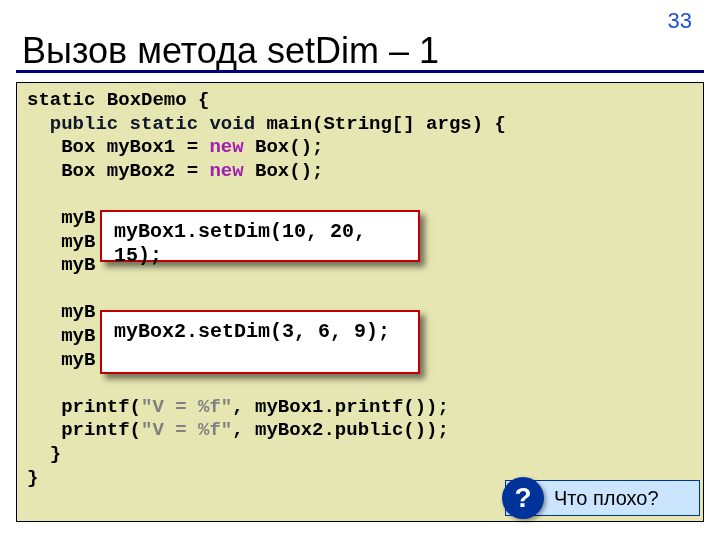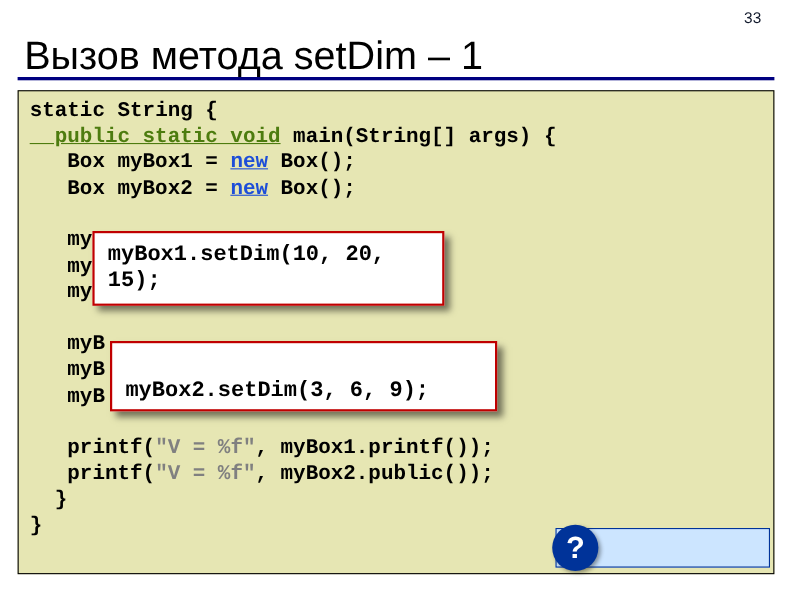--- a/index.html
+++ b/index.html
@@ -8,22 +8,22 @@
     height: 540px;
     background: #ffffff;
     font-family: Arial, sans-serif;
     position: relative;
     overflow: hidden;
   }
   .page-number {
     position: absolute;
     top: 8px;
     right: 28px;
-    font-size: 14px;
-    color: #0f172a;
+    font-size: 22px;
+    color: #1d4ed8;
   }
   .title {
     position: absolute;
     top: 30px;
     left: 22px;
     font-size: 36px;
     font-weight: normal;
     color: #000;
   }
   .title-line {
@@ -43,47 +43,47 @@
     background: #e6e6b3;
     border: 1px solid #000;
     padding: 6px 10px;
     font-family: "Courier New", monospace;
     font-size: 19px;
     font-weight: bold;
     line-height: 23.6px;
     white-space: pre;
     color: #000;
   }
-  .kw-public { color: #4d7c0f; text-decoration: underline; }
-  .kw-new { color: #1d4ed8; text-decoration: underline; }
+  .kw-public { color: #0f172a; }
+  .kw-new { color: #a21caf; }
   .str { color: #808080; }
   .callout {
     position: absolute;
     background: #fff;
     border: 2px solid #c00000;
     font-family: "Courier New", monospace;
     font-size: 20px;
     font-weight: bold;
     color: #000;
     padding: 8px 12px;
     box-shadow: 5px 5px 6px rgba(0,0,0,0.5);
     line-height: 24px;
   }
   .callout1 {
     top: 210px;
-    left: 84px;
+    left: 100px;
     width: 320px;
-    height: 68px;
+    height: 52px;
   }
   .callout2 {
     top: 310px;
     left: 100px;
-    width: 352px;
+    width: 320px;
     height: 64px;
-    padding-top: 32px;
+    padding-top: 8px;
     font-family: Liberation Mono, monospace;
   }
   .question-box {
     position: absolute;
     bottom: 24px;
     right: 20px;
     width: 195px;
     height: 36px;
     background: #cce5ff;
     border: 1px solid #003399;
@@ -111,21 +111,21 @@
   }
 </style>
 </head>
 <body>
 
 <div class="page-number">33</div>
 
 <div class="title">Вызов метода setDim – 1</div>
 <div class="title-line"></div>
 
-<div class="code-block"><span>static</span><span> String {</span>
+<div class="code-block"><span>static</span><span> BoxDemo {</span>
 <span class="kw-public">  public static void</span><span> main(String[] args) {</span>
 <span>   Box myBox1 = </span><span class="kw-new">new</span><span> Box();</span>
 <span>   Box myBox2 = </span><span class="kw-new">new</span><span> Box();</span>
 <span></span>
 <span>   myB</span>
 <span>   myB</span>
 <span>   myB</span>
 <span></span>
 <span>   myB</span>
 <span>   myB</span>
@@ -134,13 +134,14 @@
 <span>   printf(</span><span class="str">"V = %f"</span><span>, myBox1.printf());</span>
 <span>   printf(</span><span class="str">"V = %f"</span><span>, myBox2.public());</span>
 <span>  }</span>
 <span>}</span></div>
 
 <div class="callout callout1">myBox1.setDim(10, 20, 15);</div>
 <div class="callout callout2">myBox2.setDim(3, 6, 9);</div>
 
 <div class="question-box">
   <div class="question-icon">?</div>
+  <span>Что плохо?</span>
 </div>
 
 </body></html>

